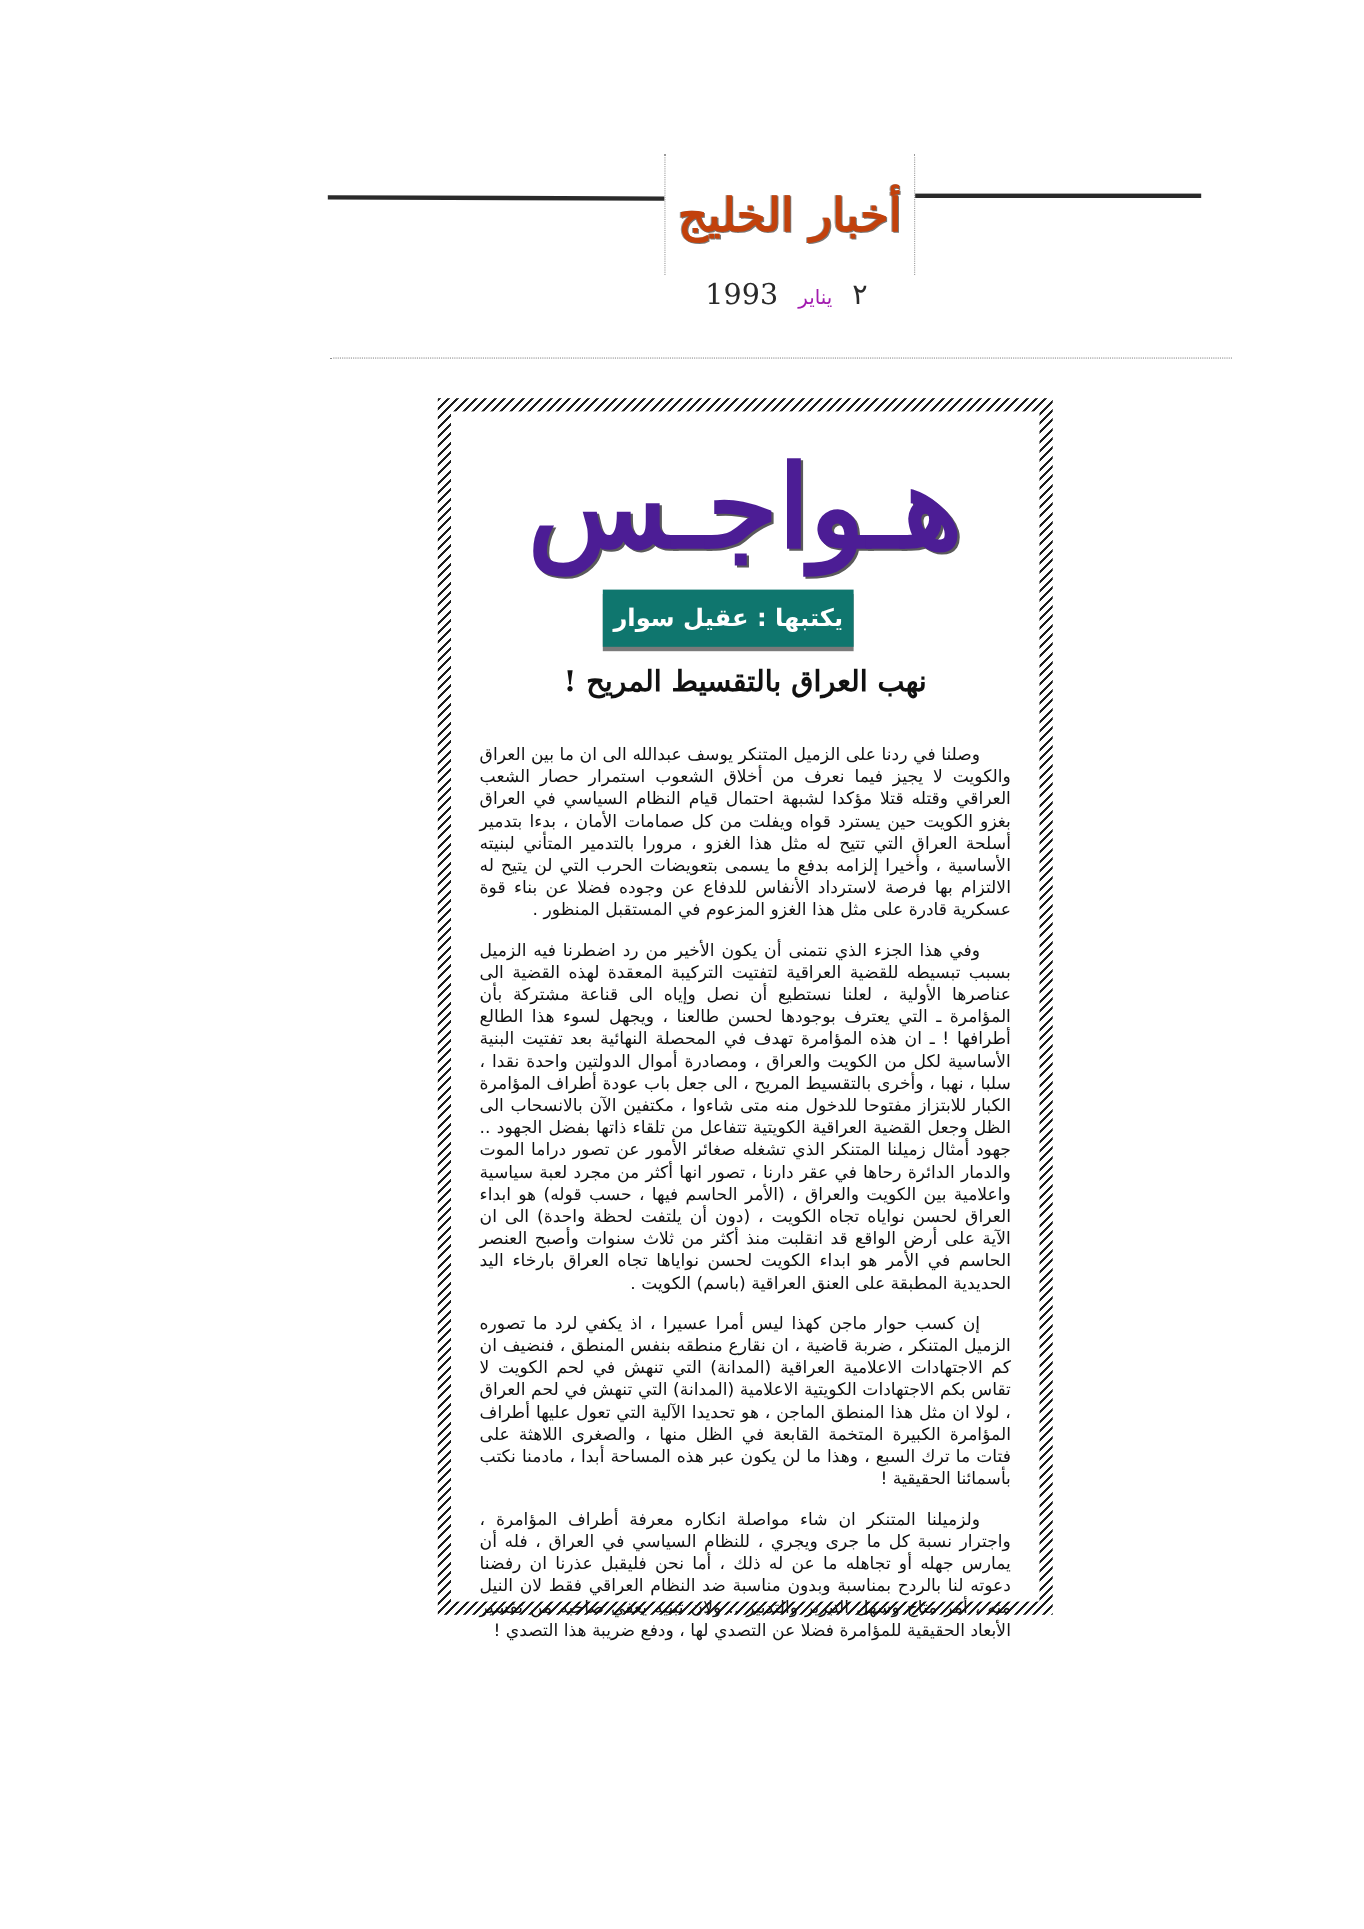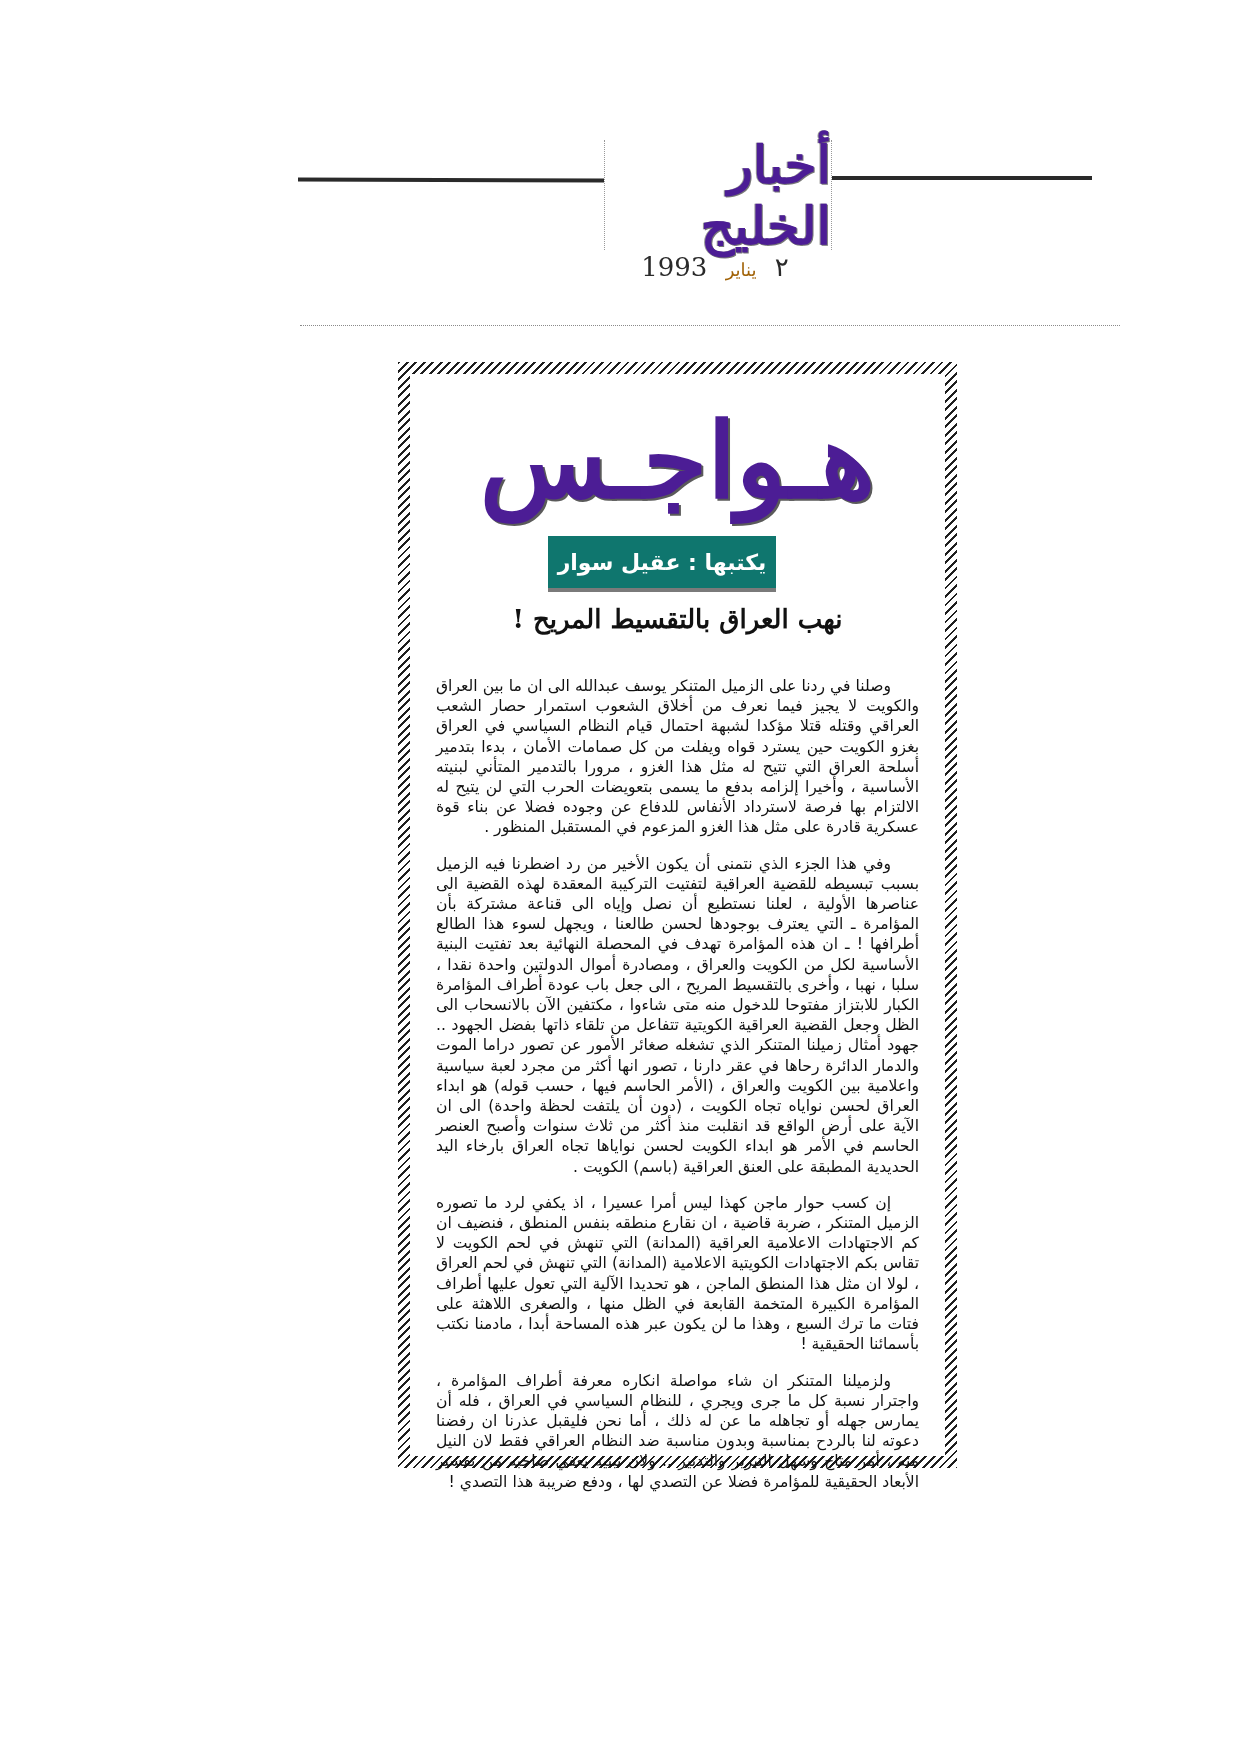--- a/index.html
+++ b/index.html
@@ -11,29 +11,29 @@
   .rule { position: absolute; height: 4px; background: #2a2a2a; }
   .rule-left  { left: 298px; top: 178px; width: 306px; transform: rotate(0.2deg); }
   .rule-right { left: 832px; top: 176px; width: 260px; }
   .logo-box {
     position: absolute; left: 604px; top: 140px; width: 226px; height: 110px;
     border-left: 1px dotted #999; border-right: 1px dotted #999;
     display: flex; align-items: center; justify-content: center;
   }
   .logo {
     direction: rtl; font-family: "DejaVu Serif", serif; font-weight: bold;
-    font-size: 52px; color: #4c1d95; letter-spacing: -1px;
+    font-size: 42px; color: #c2410c; letter-spacing: -1px;
     text-shadow: 1px 1px 0 #777, -1px 0 0 #999;
   }
   .date {
     position: absolute; left: 600px; top: 252px; width: 230px;
     direction: rtl; text-align: center;
     font-family: "DejaVu Serif", serif; font-size: 26px; color: #2a2a2a;
   }
-  .date .month { font-size: 18px; color: #a16207; margin: 0 10px; }
+  .date .month { font-size: 18px; color: #a21caf; margin: 0 10px; }
   .dotted-line {
     position: absolute; left: 300px; top: 325px; width: 820px; height: 0;
     border-top: 1px dotted #8a8a8a;
   }
   .frame {
     position: absolute; left: 398px; top: 362px; width: 559px; height: 1106px;
     box-sizing: border-box; padding: 12px;
     background: repeating-linear-gradient(135deg, #1e1e1e 0 2px, #ffffff 2px 6px);
   }
   .frame-inner {

